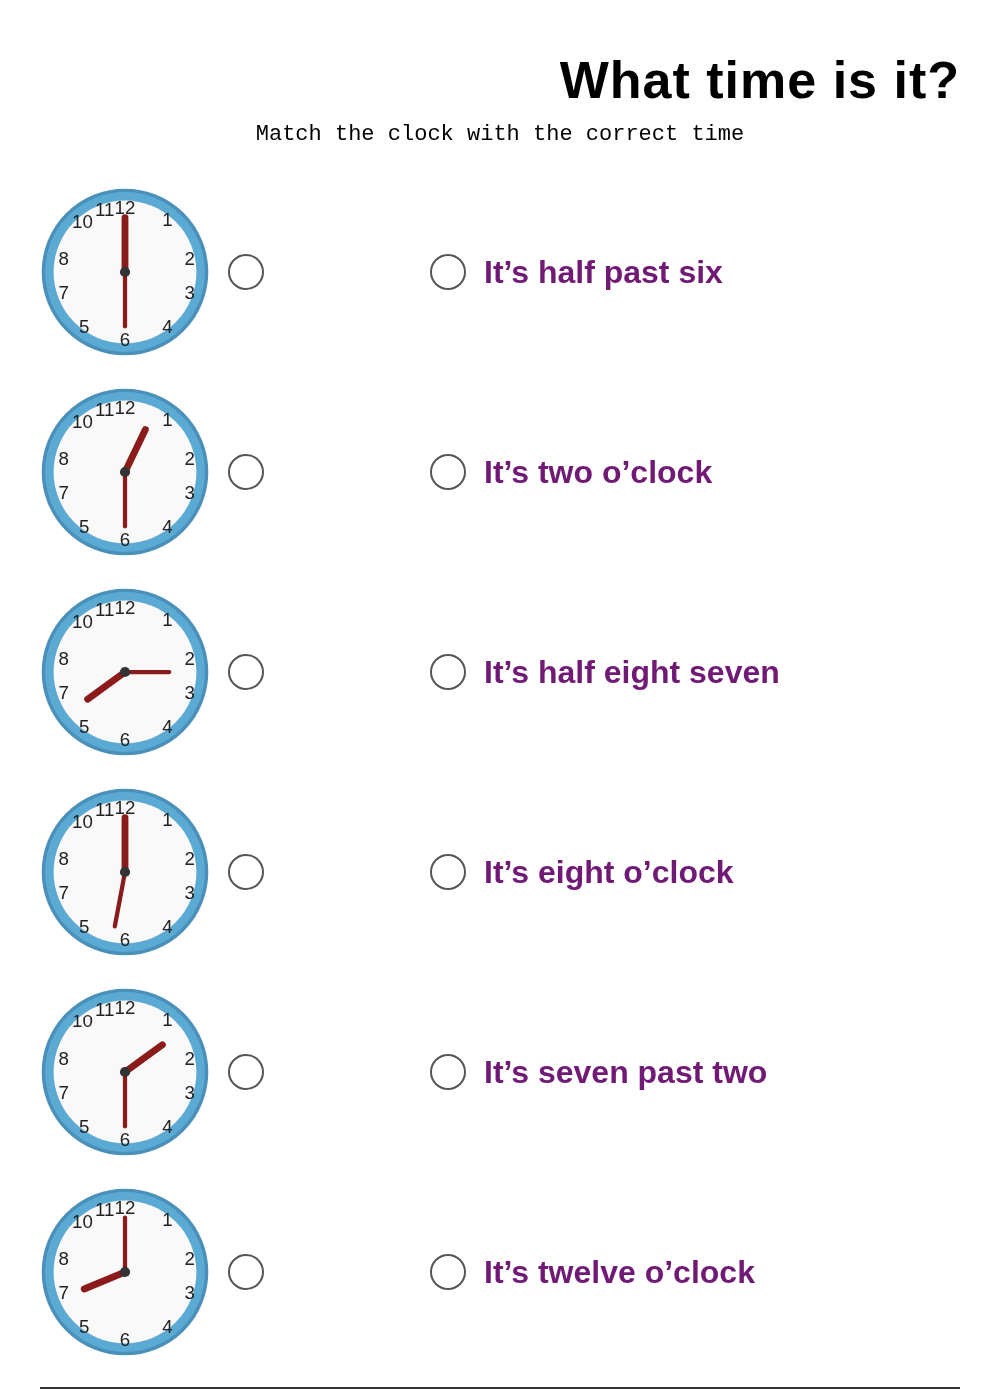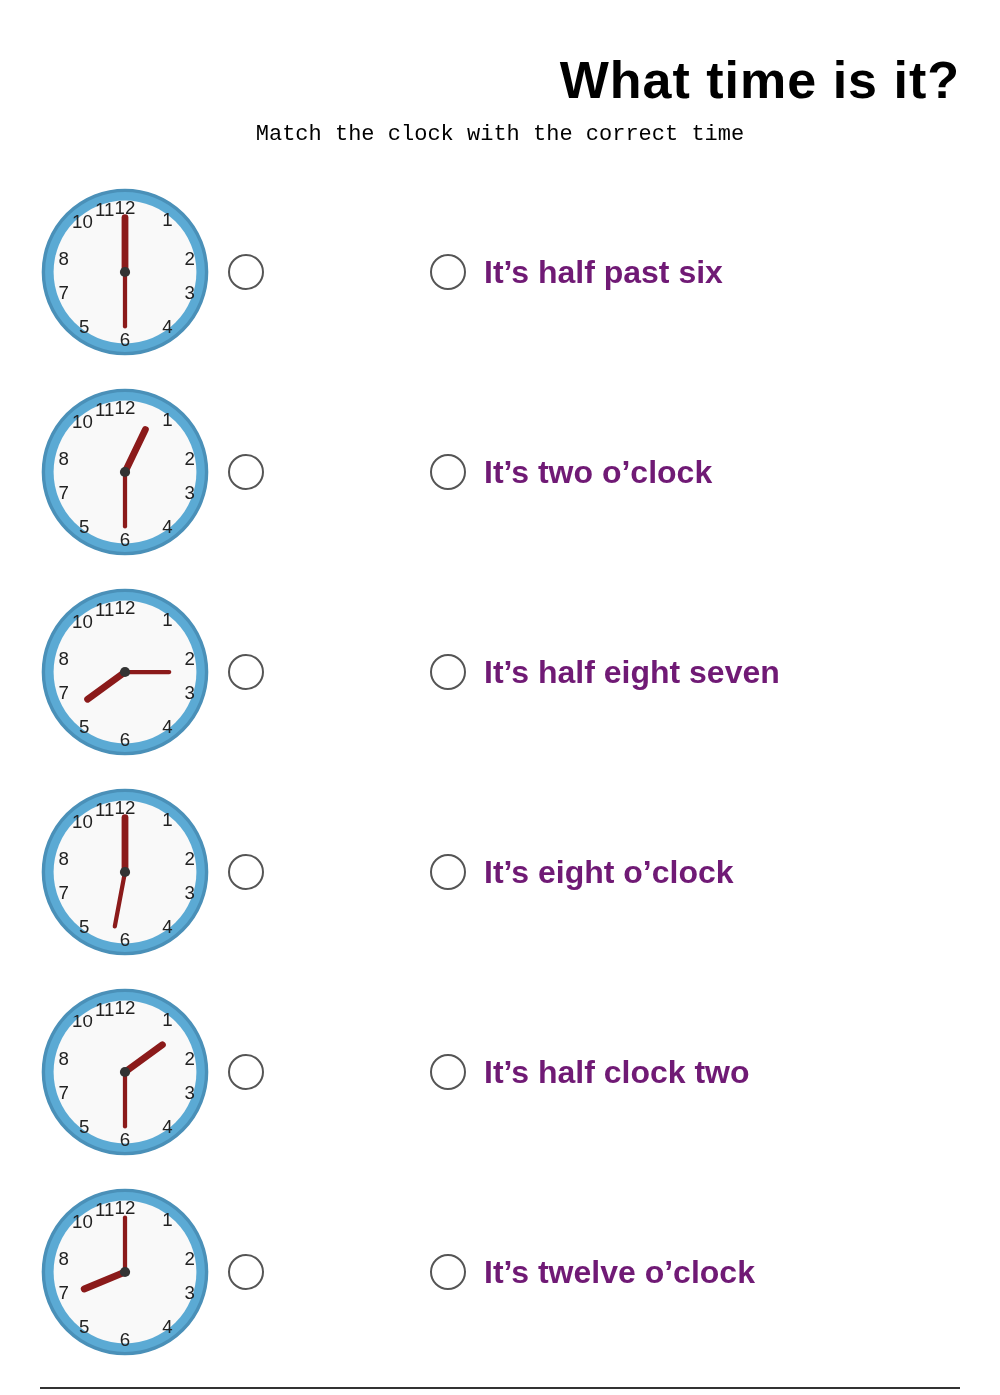--- a/index.html
+++ b/index.html
@@ -282,21 +282,21 @@
           <line x1="50" y1="50" x2="72" y2="34" class="hour-hand"></line>
 
           <line x1="50" y1="50" x2="50" y2="82" class="minute-hand"></line>
           <circle cx="50" cy="50" r="3" class="center-dot"></circle>
         </svg>
       </div>
       <div class="radio-circle"></div>
     </div>
     <div class="answer-area">
       <div class="radio-circle"></div>
-      <span class="answer-text">It’s half clock two</span>
+      <span class="answer-text">It’s seven past two</span>
     </div>
   </div>
 
   <div class="row">
     <div class="clock-area">
       <div class="clock-svg-wrap">
         <svg viewBox="0 0 100 100" xmlns="http://www.w3.org/2000/svg">
           <circle cx="50" cy="50" r="48" class="clock-face-outer"></circle>
           <circle cx="50" cy="50" r="42" class="clock-face-inner"></circle>
           <text x="50" y="12" class="clock-number">12</text>

